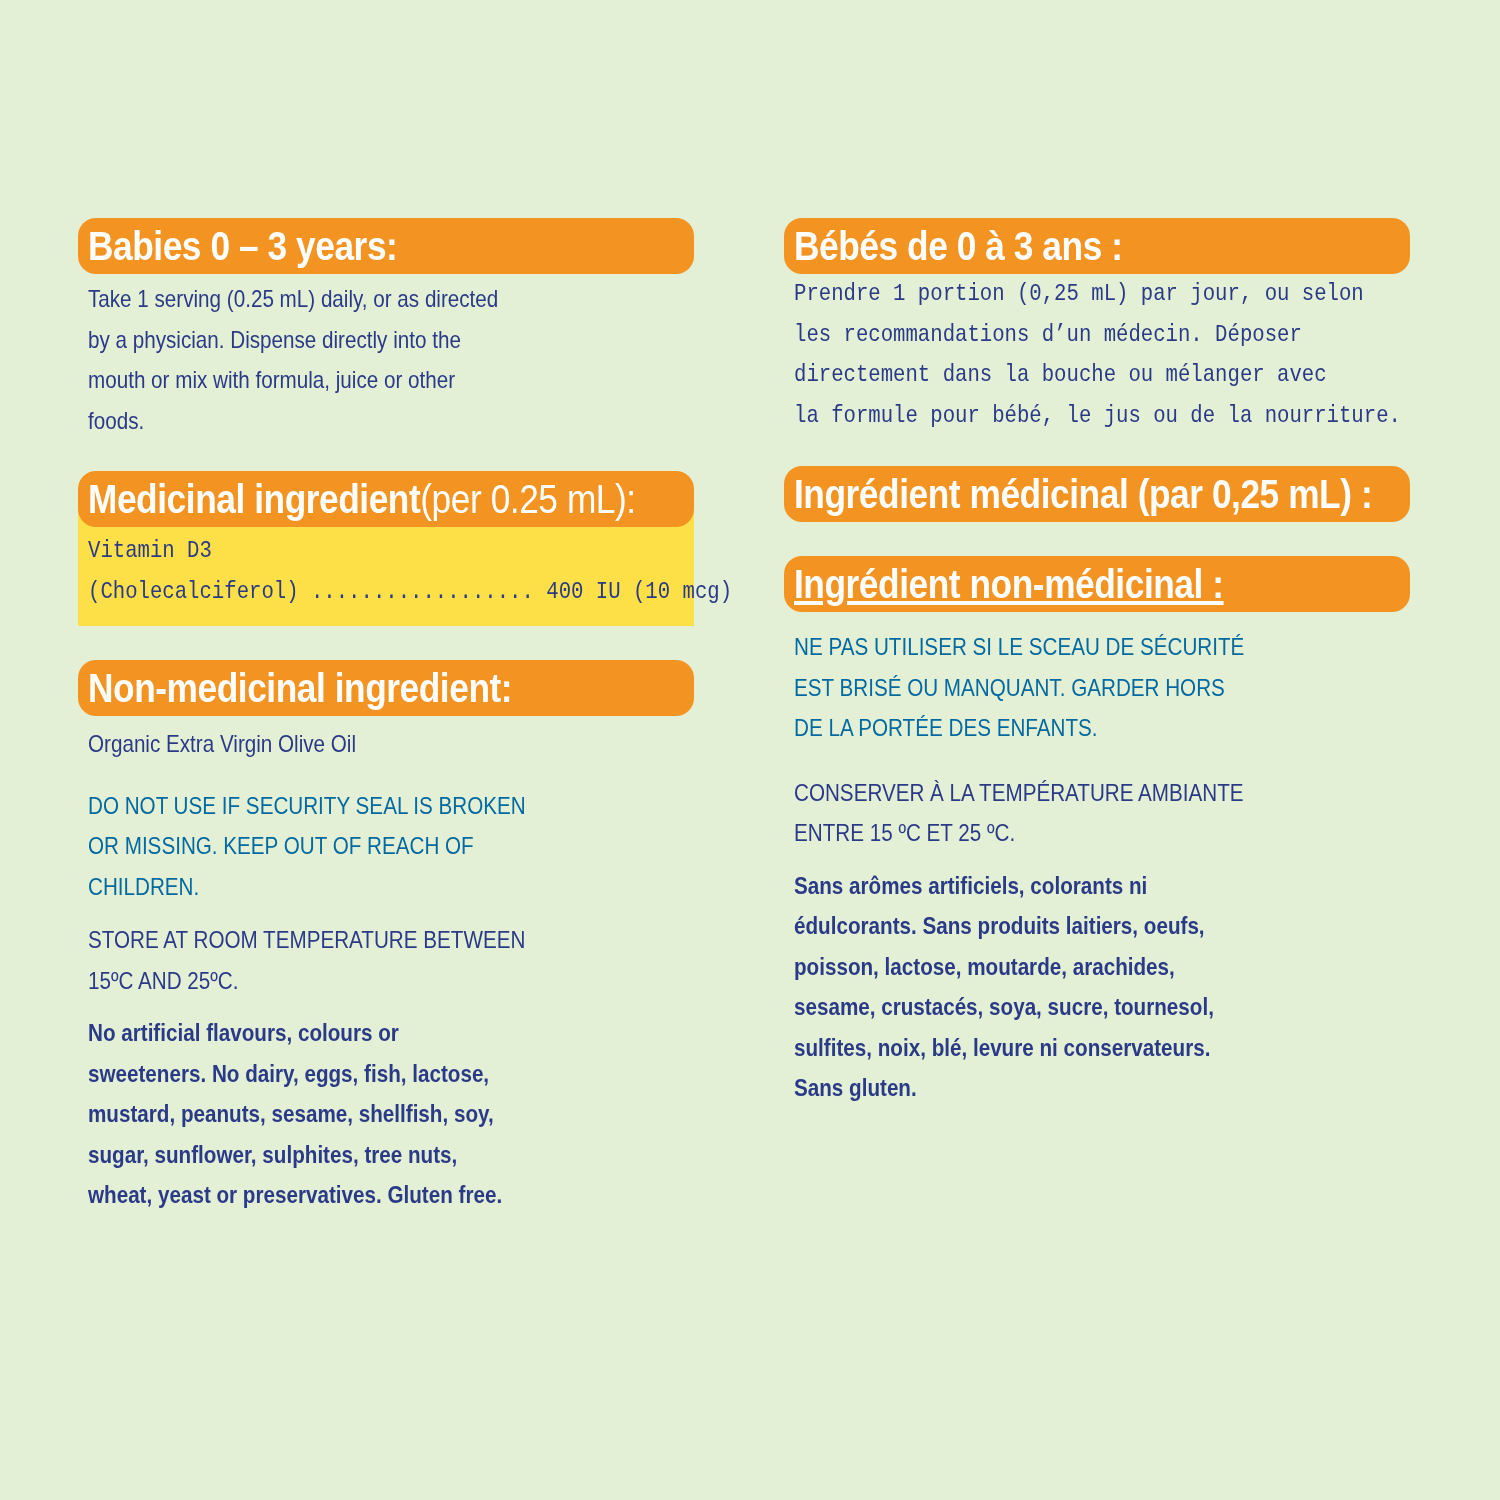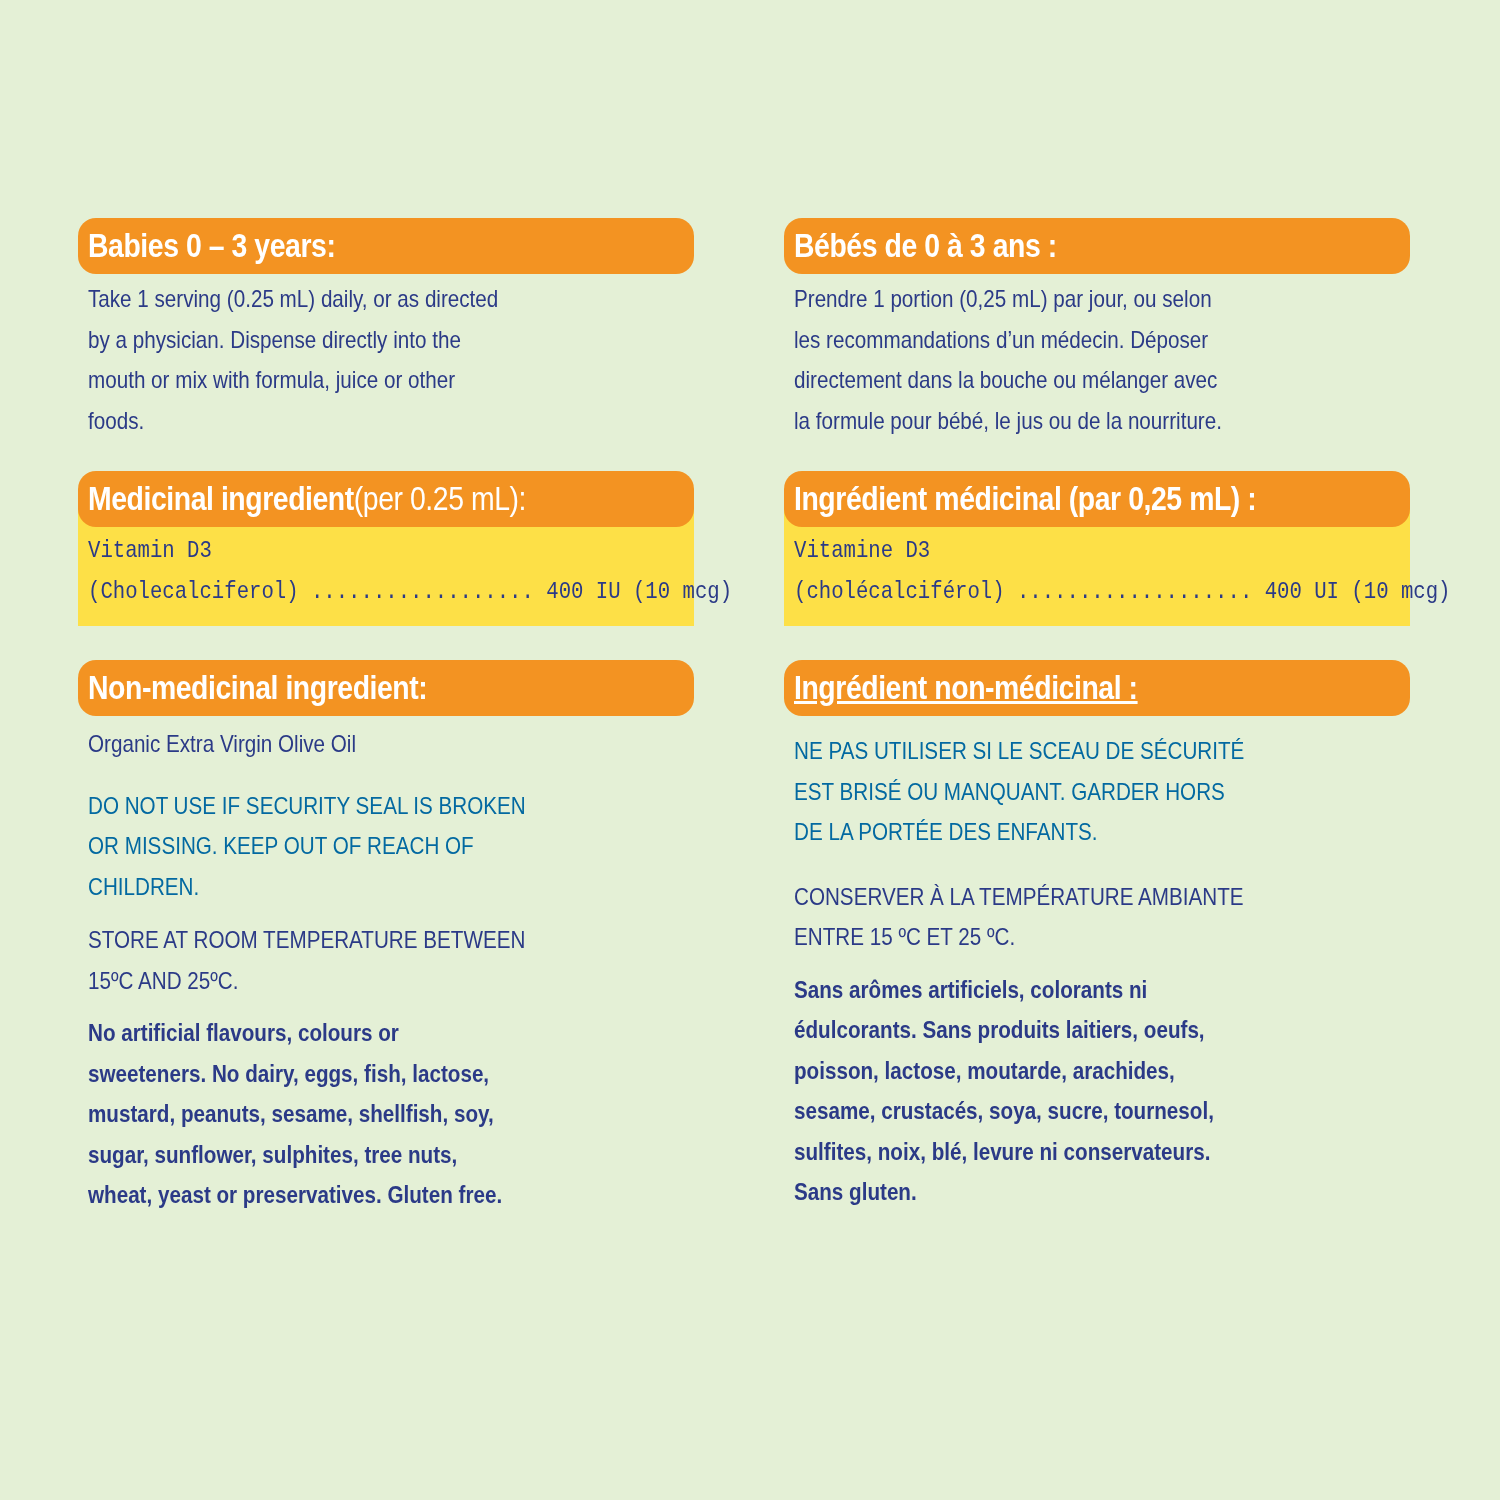--- a/index.html
+++ b/index.html
@@ -22,21 +22,21 @@
 
     .pill {
       background: #f39322;
       color: #ffffff;
       border-radius: 18px;
       height: 56px;
       padding: 0 10px;
       display: flex;
       align-items: center;
       font-weight: bold;
-      font-size: 33px;
+      font-size: 41px;
       letter-spacing: -0.5px;
       transform-origin: left center;
       white-space: nowrap;
       position: relative;
       z-index: 2;
     }
     .pill .light { font-weight: normal; }
     .pill span { display: inline-block; transform: scaleX(0.86); transform-origin: left center; }
 
     .txt {
@@ -105,33 +105,29 @@
     <span class="ln">mustard, peanuts, sesame, shellfish, soy,</span>
     <span class="ln">sugar, sunflower, sulphites, tree nuts,</span>
     <span class="ln">wheat, yeast or preservatives. Gluten free.</span>
   </div>
 </section>
 
 <section class="col fr">
   <div class="pill">
     <span>Bébés de 0 à 3 ans :</span>
   </div>
-  <div class="txt" style="margin-top:5px;">
+  <div class="txt" style="font-family:Liberation Mono, monospace;">
     <span class="ln">Prendre 1 portion (0,25 mL) par jour, ou selon</span>
     <span class="ln">les recommandations d’un médecin. Déposer</span>
     <span class="ln">directement dans la bouche ou mélanger avec</span>
     <span class="ln">la formule pour bébé, le jus ou de la nourriture.</span>
   </div>
 
   <div class="pill" style="margin-top:30px;">
     <span>Ingrédient médicinal (par 0,25 mL) :</span>
-  </div>
-  <div class="beige txt">
-    <span class="ln">Vitamine D3</span>
-    <span class="ln">(cholécalciférol) ................... 400 UI (10 mcg)</span>
   </div>
 
   <div class="pill" style="margin-top:34px;text-decoration:underline;">
     <span>Ingrédient non-médicinal :</span>
   </div>
 
   <div class="txt red" style="margin-top:15px;">
     <span class="ln">NE PAS UTILISER SI LE SCEAU DE SÉCURITÉ</span>
     <span class="ln">EST BRISÉ OU MANQUANT. GARDER HORS</span>
     <span class="ln">DE LA PORTÉE DES ENFANTS.</span>

